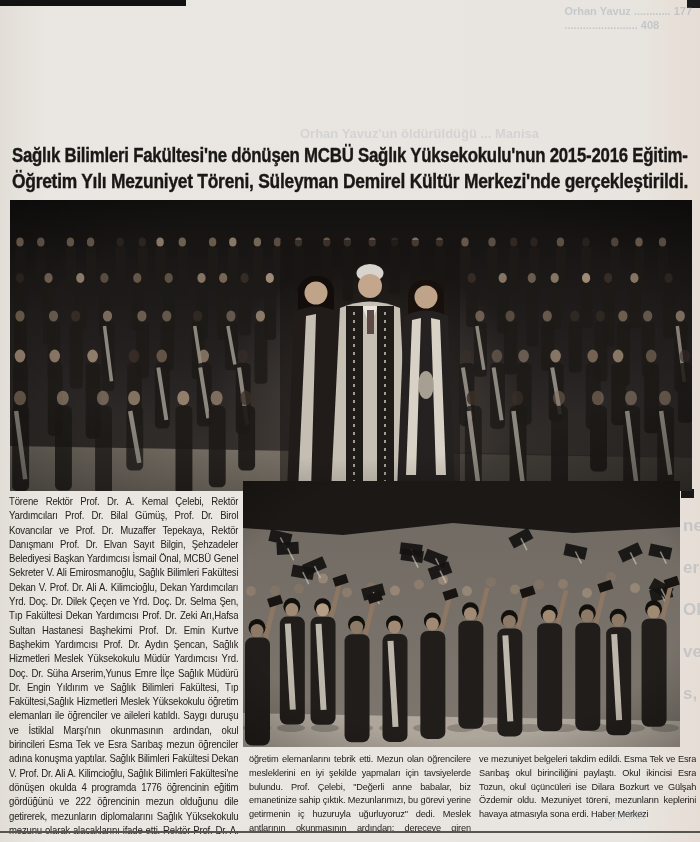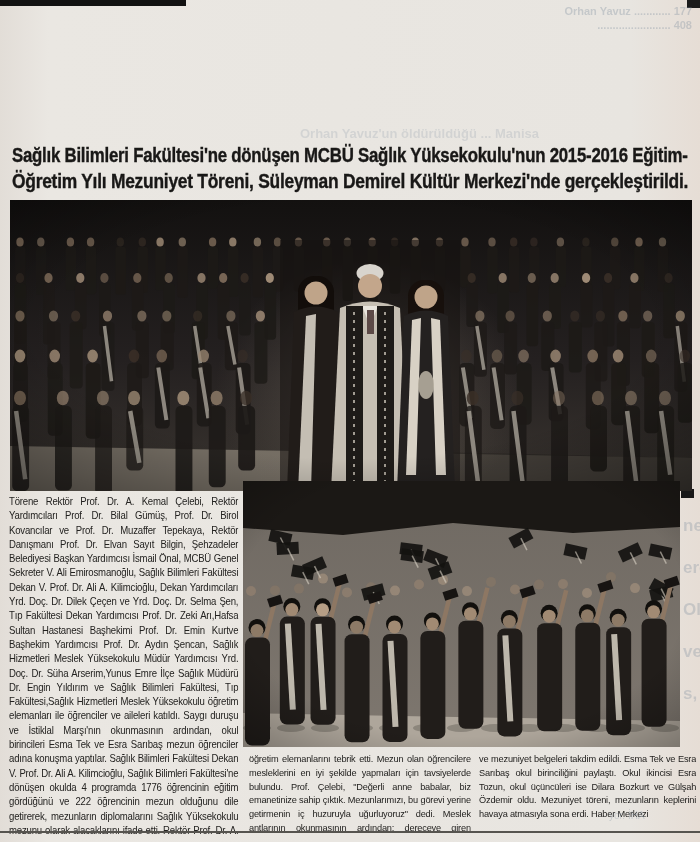--- a/index.html
+++ b/index.html
@@ -23,21 +23,21 @@
   .photo svg{display:block;}
   .col{position:absolute;color:#232220;text-align:justify;overflow:hidden;transform-origin:left top;}
   #colL{left:9px;top:495px;width:244px;height:341px;font-size:10.2px;line-height:14.3px;
         letter-spacing:-0.2px;transform:scaleX(0.94);}
   #colM{left:249px;top:752px;width:236px;height:84px;font-size:9.8px;line-height:13.8px;
         letter-spacing:-0.2px;transform:scaleX(0.94);}
   #colR{left:479px;top:752px;width:231px;height:84px;font-size:9.8px;line-height:13.8px;
         letter-spacing:-0.2px;transform:scaleX(0.94);}
   .bottomrule{position:absolute;left:0;top:831px;width:700px;height:2px;background:#56544f;}
   .bleed{position:absolute;color:#7c8c9d;font-weight:bold;pointer-events:none;}
-  #bleedTR{right:8px;top:4px;font-size:11px;line-height:14px;opacity:.32;text-align:right;}
+  #bleedTR{right:8px;top:4px;font-size:11px;line-height:14px;opacity:.32;text-align:left;}
   #bleedHead{left:300px;top:98px;font-size:13px;opacity:.20;margin-top:28px;}
   #bleedWords{left:683px;top:505px;font-size:17px;line-height:42px;opacity:.30;}
   #bleedWords span{display:block;}
   #bleedBR{left:609px;top:810px;font-size:10px;opacity:.30;font-weight:normal;}
 </style>
 </head>
 <body>
 
 <div class="page">
 

